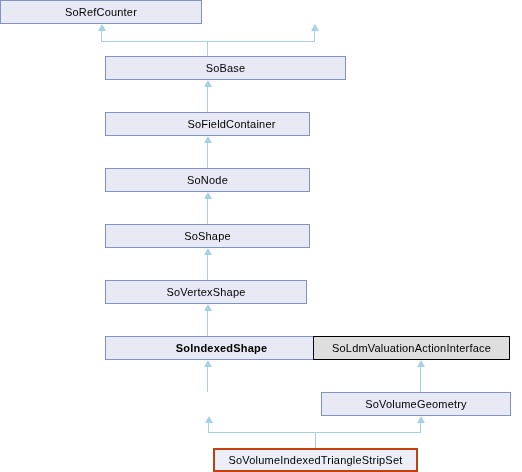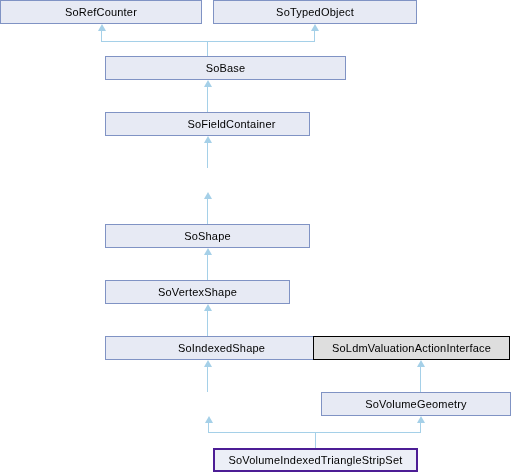--- a/index.html
+++ b/index.html
@@ -35,21 +35,21 @@
     background: #e7eaf4;
     border: 1px solid #8093c4;
     align-items: center;
   }
   .node.iface {
     background: #dedede;
     border: 1px solid #000000;
   }
   .node.current {
     background: #eceff7;
-    border: 2px solid #4c1d95;
+    border: 2px solid #c2410c;
   }
   .edge {
     position: absolute;
     background: #a5d0e8;
   }
   .edge.v { width: 1px; }
   .edge.h { height: 1px; }
   .arrow {
     position: absolute;
     width: 0;
@@ -96,42 +96,42 @@
   <div class="edge h" style="left:208px; top:432px; width:213px;"></div>
   <div class="edge v" style="left:208px; top:423px; height:10px;"></div>
   <div class="edge v" style="left:420px; top:423px; height:10px;"></div>
   <div class="arrow" style="left:205px; top:416px;"></div>
   <div class="arrow" style="left:417px; top:416px;"></div>
 
   <div class="node base" style="left:0px; top:0px; width:202px;">
     <span>SoRefCounter</span>
   </div>
 
-  <div class="node base" style="left:213px; top:0px; width:204px;">
-    <span>SoTypedObject</span>
-  </div>
 
   <div class="node base" style="left:105px; top:56px; width:241px;">
     <span>SoBase</span>
   </div>
 
   <div class="node base" style="left:105px; top:112px; width:205px;padding-left:48px;">
     <span>SoFieldContainer</span>
   </div>
 
+  <div class="node base" style="left:105px; top:168px; width:205px;">
+    <span>SoNode</span>
+  </div>
 
   <div class="node base" style="left:105px; top:224px; width:205px;">
     <span>SoShape</span>
   </div>
 
-  <div class="node base" style="left:105px; top:280px; width:185px;">
+  <div class="node base" style="left:105px; top:280px; width:202px;">
     <span>SoVertexShape</span>
   </div>
 
-  <div class="node base" style="left:105px; top:336px; width:233px;">
+  <div class="node base" style="left:105px; top:336px; width:233px;font-weight:bold;">
     <span>SoIndexedShape</span>
   </div>
 
   <div class="node iface" style="left:313px; top:336px; width:197px;">
     <span>SoLdmValuationActionInterface</span>
   </div>
 
 
   <div class="node base" style="left:321px; top:392px; width:190px;">
     <span>SoVolumeGeometry</span>

